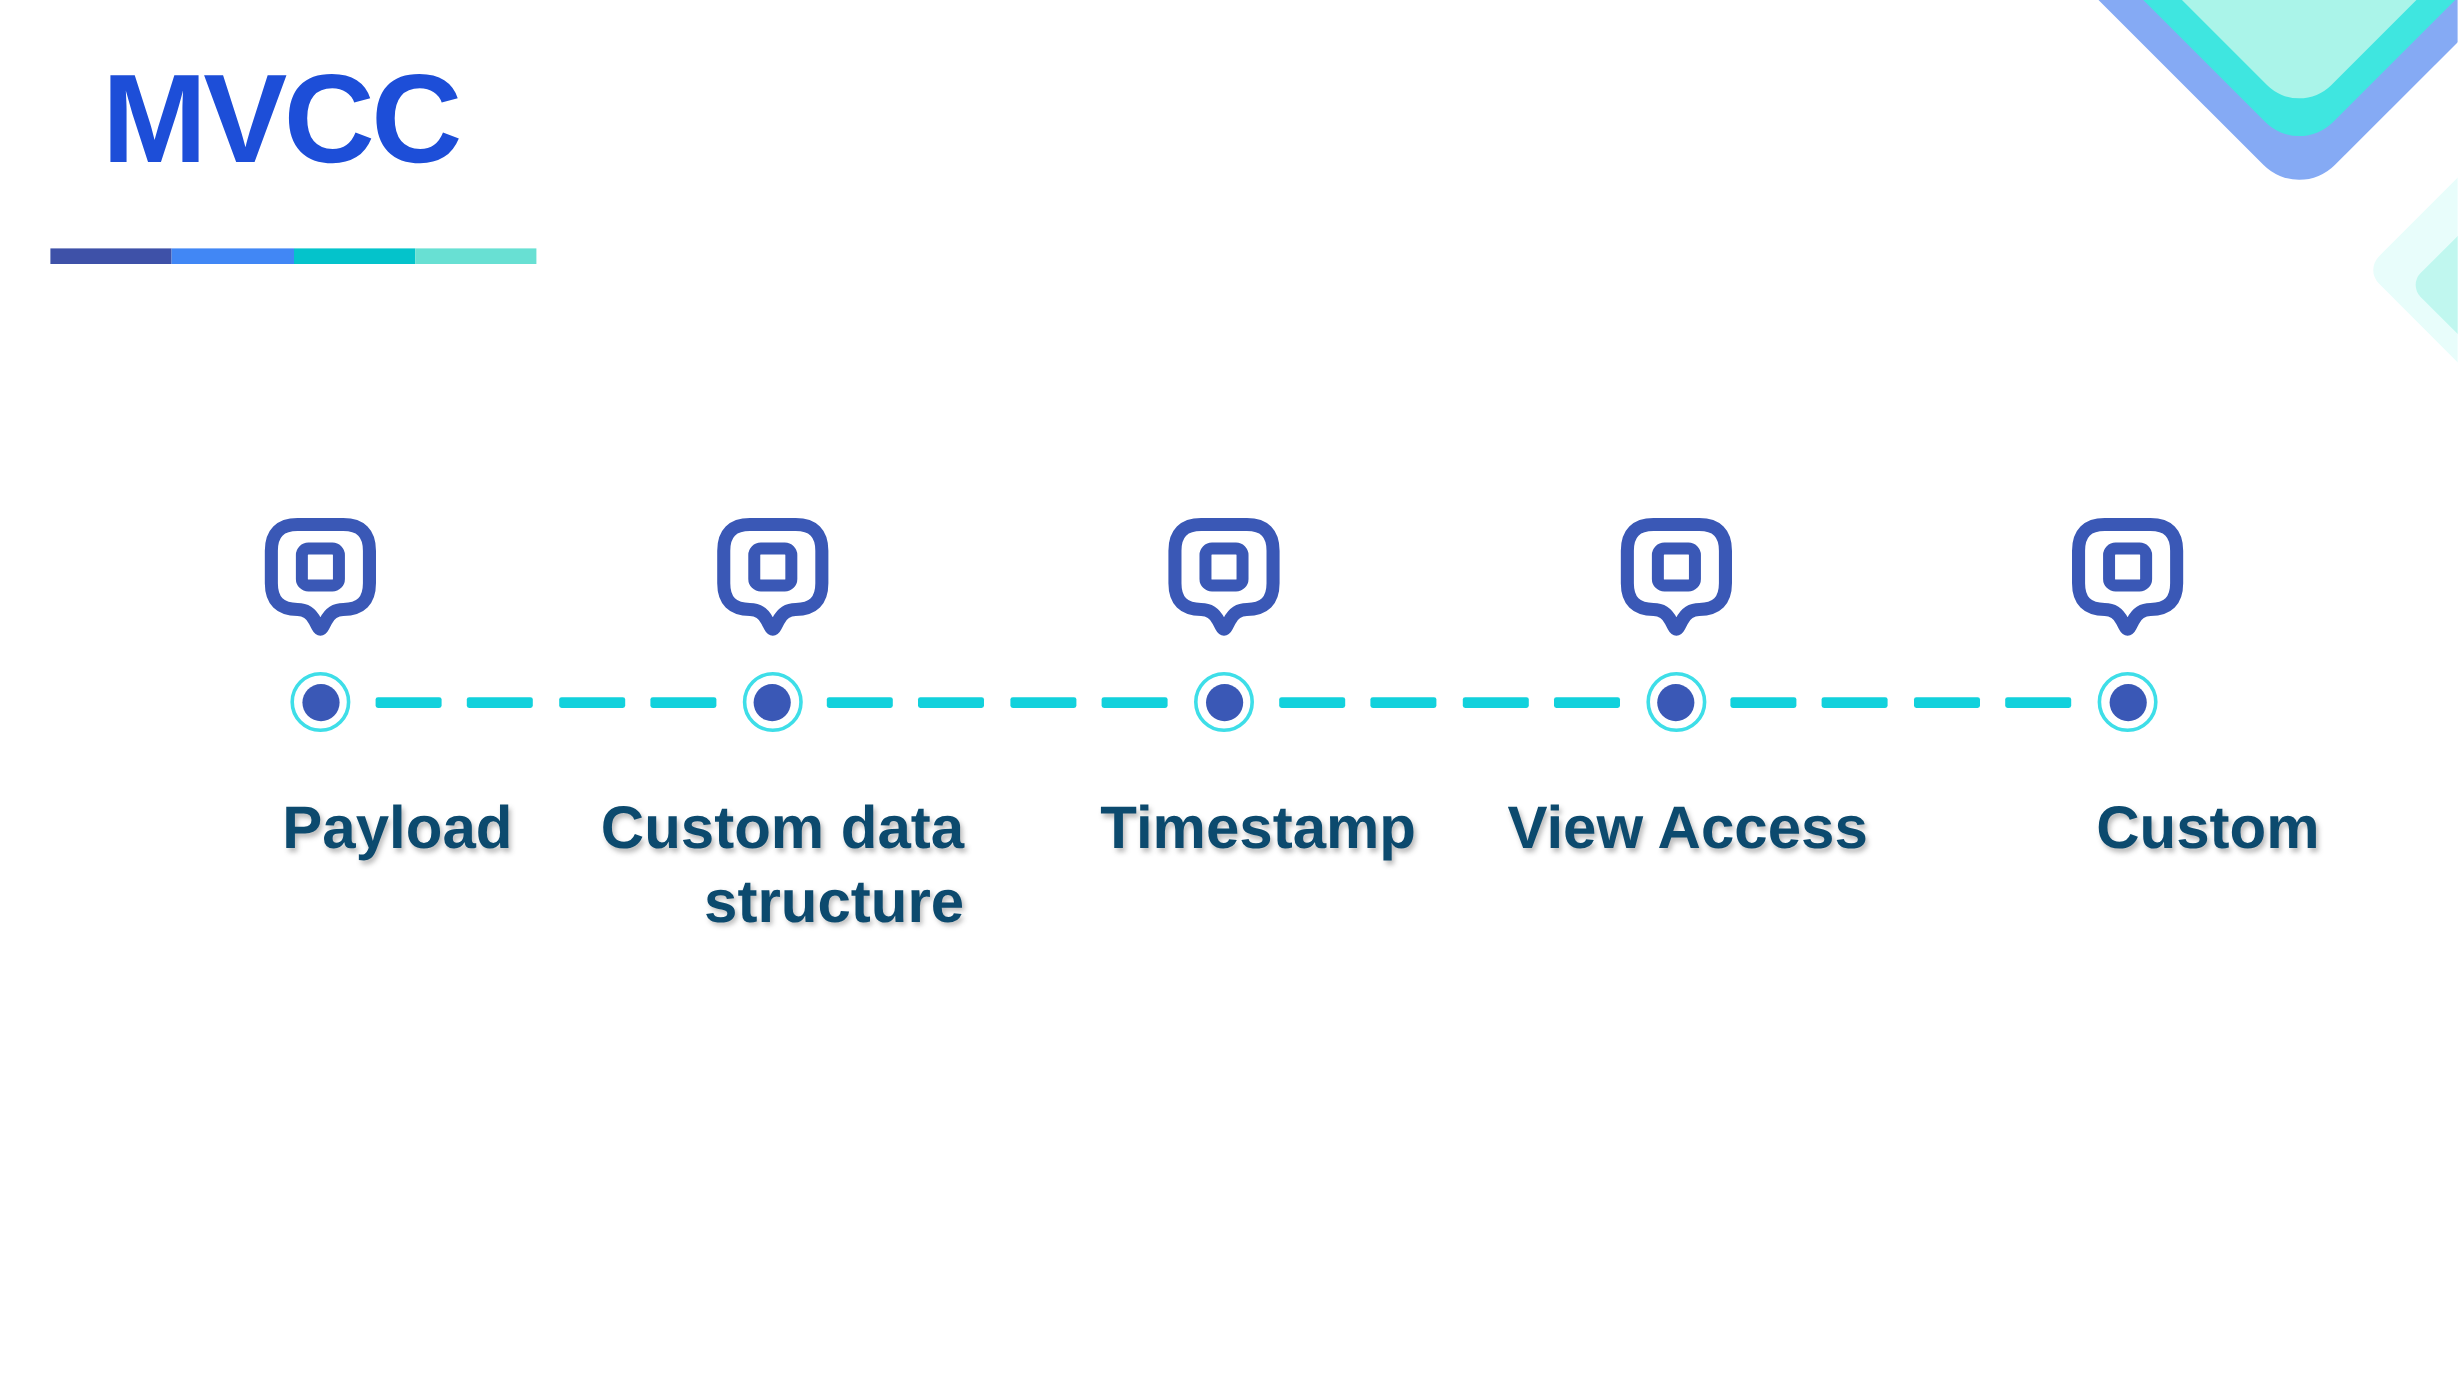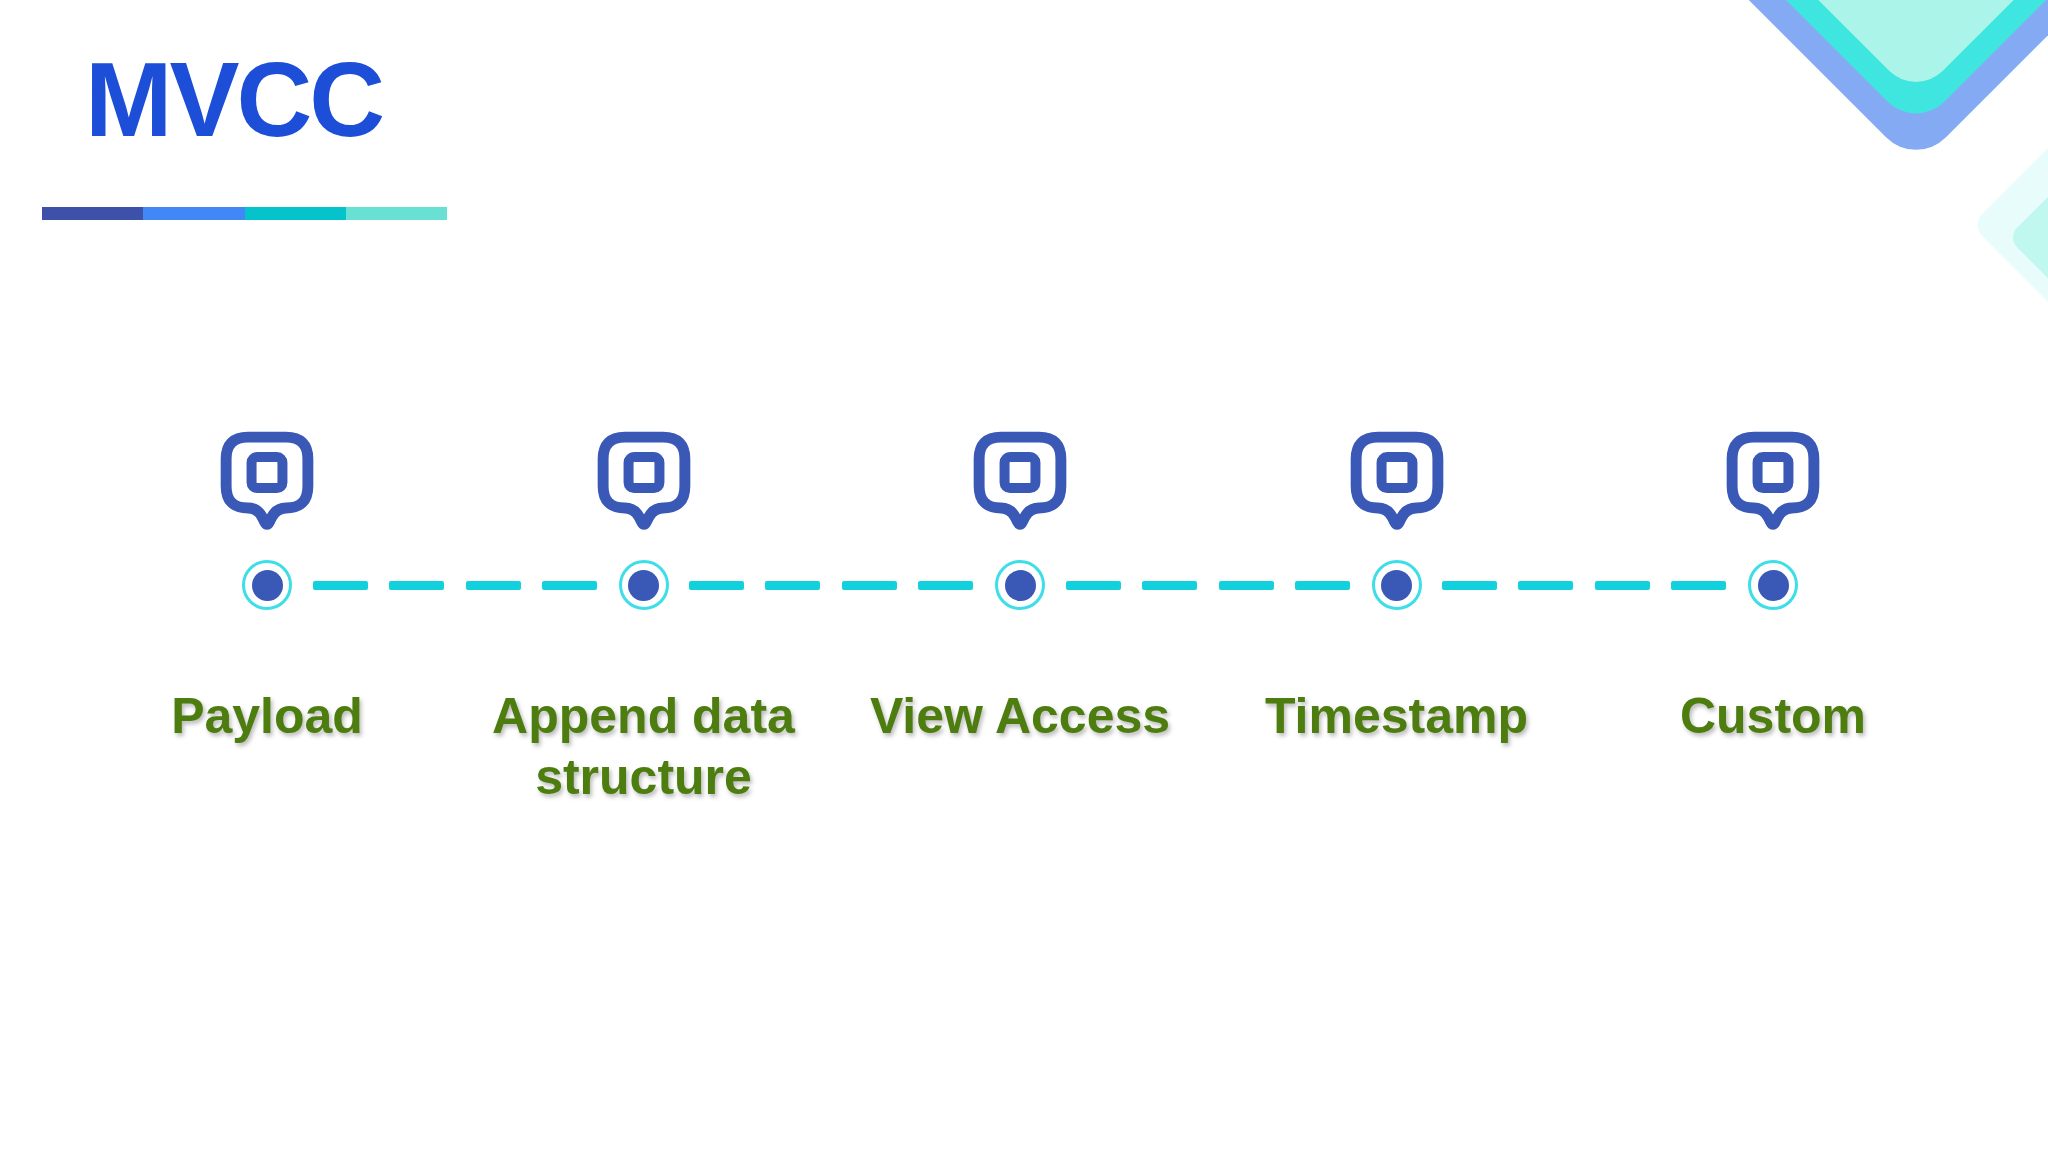--- a/index.html
+++ b/index.html
@@ -52,24 +52,24 @@
   .pin-svg { display: block; width: 100px; height: 109px; }
   .node-ring {
     margin-top: 23px;
     width: 50px; height: 50px; border-radius: 50%;
     background: #ffffff;
     border: 3px solid;
     display: flex; align-items: center; justify-content: center;
   }
   .node-dot { width: 31px; height: 31px; border-radius: 50%; }
   .milestone-label {
-    margin-top: 76px;
+    margin-top: 50px;
     width: 320px;
-    text-align: center;
-    font-size: 50px; font-weight: 700; color: #4d7c0f;
+    text-align: right;
+    font-size: 50px; font-weight: 700; color: #0c4a6e;
     line-height: 1.22;
     text-shadow: 2px 3px 4px rgba(60,60,60,0.35);
   }
 </style>
 </head>
 <body>
 
 <div class="stage">
 
   <div class="deco deco-blue" style="background: rgb(133, 170, 244);"></div>
@@ -128,21 +128,32 @@
     </div>
 
     <div class="milestone">
       <svg class="pin-svg" viewBox="0 0 110 120">
         <path d="M 34 10 H 76 Q 100 10 100 34 V 64 Q 100 88 76 88 C 68.5 88 63.5 91.5 60 98.5 L 57.5 103.5 Q 55 108.5 52.5 103.5 L 50 98.5 C 46.5 91.5 41.5 88 34 88 Q 10 88 10 64 V 34 Q 10 10 34 10 Z" fill="none" stroke-width="12" stroke-linejoin="round" stroke-linecap="round" stroke="#3a58b6"></path>
         <rect x="38" y="32" width="34" height="34" rx="6" fill="none" stroke-width="11" stroke="#3a58b6"></rect>
       </svg>
       <div class="node-ring" style="border-color: rgb(62, 222, 232);">
         <div class="node-dot" style="background: rgb(58, 88, 182);"></div>
       </div>
-      <div class="milestone-label">Append data structure</div>
+      <div class="milestone-label">Custom data structure</div>
+    </div>
+
+    <div class="milestone">
+      <svg class="pin-svg" viewBox="0 0 110 120">
+        <path d="M 34 10 H 76 Q 100 10 100 34 V 64 Q 100 88 76 88 C 68.5 88 63.5 91.5 60 98.5 L 57.5 103.5 Q 55 108.5 52.5 103.5 L 50 98.5 C 46.5 91.5 41.5 88 34 88 Q 10 88 10 64 V 34 Q 10 10 34 10 Z" fill="none" stroke-width="12" stroke-linejoin="round" stroke-linecap="round" stroke="#3a58b6"></path>
+        <rect x="38" y="32" width="34" height="34" rx="6" fill="none" stroke-width="11" stroke="#3a58b6"></rect>
+      </svg>
+      <div class="node-ring" style="border-color: rgb(62, 222, 232);">
+        <div class="node-dot" style="background: rgb(58, 88, 182);"></div>
+      </div>
+      <div class="milestone-label">Timestamp</div>
     </div>
 
     <div class="milestone">
       <svg class="pin-svg" viewBox="0 0 110 120">
         <path d="M 34 10 H 76 Q 100 10 100 34 V 64 Q 100 88 76 88 C 68.5 88 63.5 91.5 60 98.5 L 57.5 103.5 Q 55 108.5 52.5 103.5 L 50 98.5 C 46.5 91.5 41.5 88 34 88 Q 10 88 10 64 V 34 Q 10 10 34 10 Z" fill="none" stroke-width="12" stroke-linejoin="round" stroke-linecap="round" stroke="#3a58b6"></path>
         <rect x="38" y="32" width="34" height="34" rx="6" fill="none" stroke-width="11" stroke="#3a58b6"></rect>
       </svg>
       <div class="node-ring" style="border-color: rgb(62, 222, 232);">
         <div class="node-dot" style="background: rgb(58, 88, 182);"></div>
       </div>
@@ -150,28 +161,17 @@
     </div>
 
     <div class="milestone">
       <svg class="pin-svg" viewBox="0 0 110 120">
         <path d="M 34 10 H 76 Q 100 10 100 34 V 64 Q 100 88 76 88 C 68.5 88 63.5 91.5 60 98.5 L 57.5 103.5 Q 55 108.5 52.5 103.5 L 50 98.5 C 46.5 91.5 41.5 88 34 88 Q 10 88 10 64 V 34 Q 10 10 34 10 Z" fill="none" stroke-width="12" stroke-linejoin="round" stroke-linecap="round" stroke="#3a58b6"></path>
         <rect x="38" y="32" width="34" height="34" rx="6" fill="none" stroke-width="11" stroke="#3a58b6"></rect>
       </svg>
       <div class="node-ring" style="border-color: rgb(62, 222, 232);">
         <div class="node-dot" style="background: rgb(58, 88, 182);"></div>
       </div>
-      <div class="milestone-label">Timestamp</div>
-    </div>
-
-    <div class="milestone">
-      <svg class="pin-svg" viewBox="0 0 110 120">
-        <path d="M 34 10 H 76 Q 100 10 100 34 V 64 Q 100 88 76 88 C 68.5 88 63.5 91.5 60 98.5 L 57.5 103.5 Q 55 108.5 52.5 103.5 L 50 98.5 C 46.5 91.5 41.5 88 34 88 Q 10 88 10 64 V 34 Q 10 10 34 10 Z" fill="none" stroke-width="12" stroke-linejoin="round" stroke-linecap="round" stroke="#3a58b6"></path>
-        <rect x="38" y="32" width="34" height="34" rx="6" fill="none" stroke-width="11" stroke="#3a58b6"></rect>
-      </svg>
-      <div class="node-ring" style="border-color: rgb(62, 222, 232);">
-        <div class="node-dot" style="background: rgb(58, 88, 182);"></div>
-      </div>
       <div class="milestone-label">Custom</div>
     </div>
 
   </div>
 </div>
 
 </body></html>

